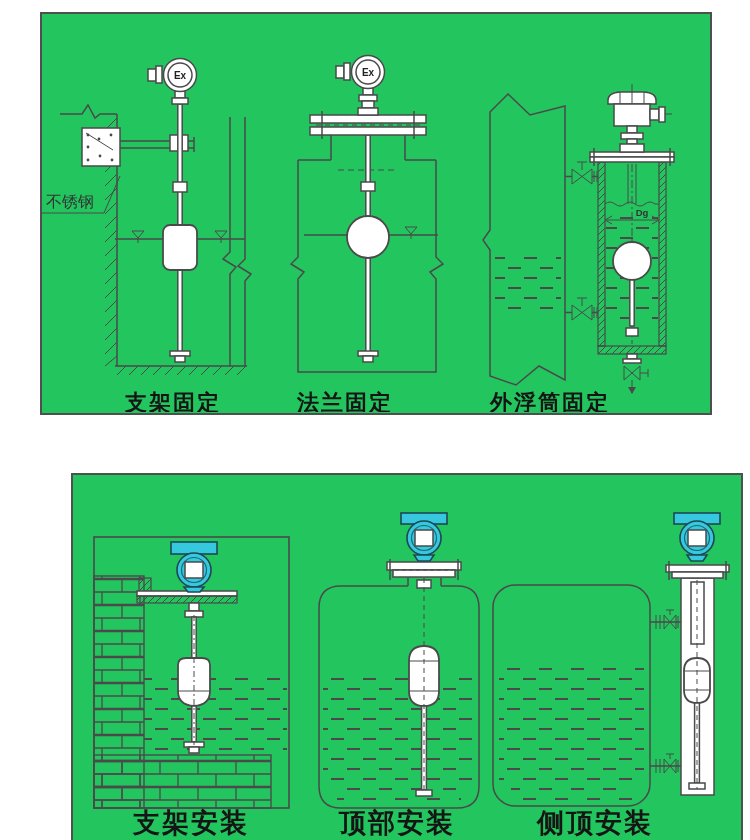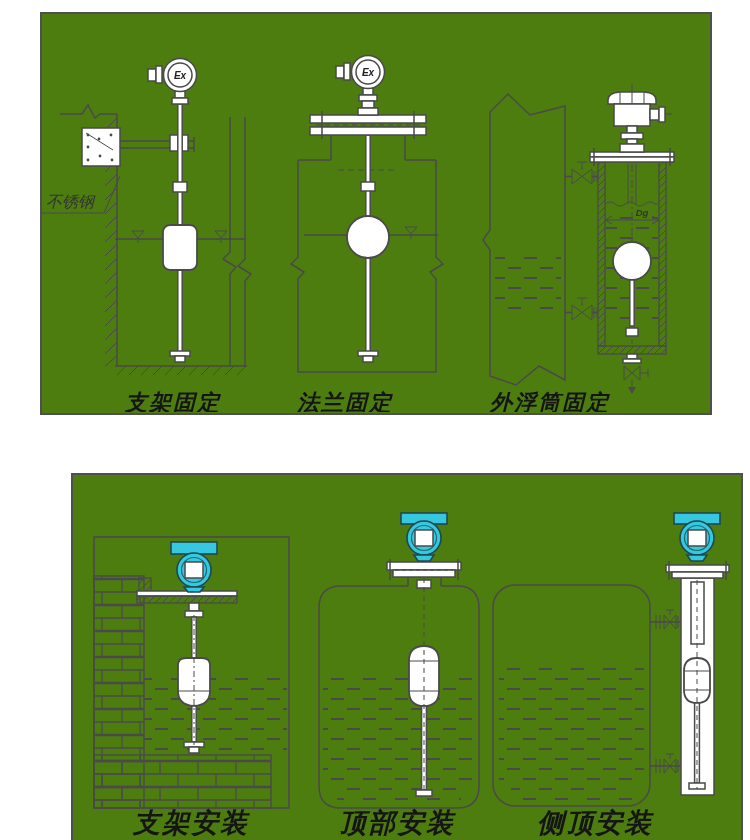--- a/index.html
+++ b/index.html
@@ -1,17 +1,17 @@
 <!DOCTYPE html>
 <html><head>
 <meta charset="utf-8">
 <style>
   html,body{margin:0;padding:0;background:#ffffff;}
   body{width:750px;height:840px;position:relative;font-family:"Liberation Sans",sans-serif;}
-  .panel{position:absolute;background:#4d7c0f;border:2px solid #4f4f4f;font-style:italic;}
+  .panel{position:absolute;background:#22c55e;border:2px solid #4f4f4f;}
   #panel-top{left:40px;top:12px;width:668px;height:399px;}
   #panel-bottom{left:40px;top:473px;width:668px;height:368px;margin-left:31px;}
   svg{display:block;}
   .ln{stroke:#4a4a4a;stroke-width:1.5;fill:none;stroke-linecap:butt;}
   .tn{stroke:#4a4a4a;stroke-width:1;fill:none;}
   .fw{stroke:#4a4a4a;stroke-width:1.5;fill:#ffffff;}
   .fw2{stroke:#4a4a4a;stroke-width:1.8;fill:#ffffff;}
   .teal{stroke:#1e4852;stroke-width:1.6;}
   .cap{font-weight:bold;fill:#151515;letter-spacing:2px;}
   .anno{fill:#333333;}

